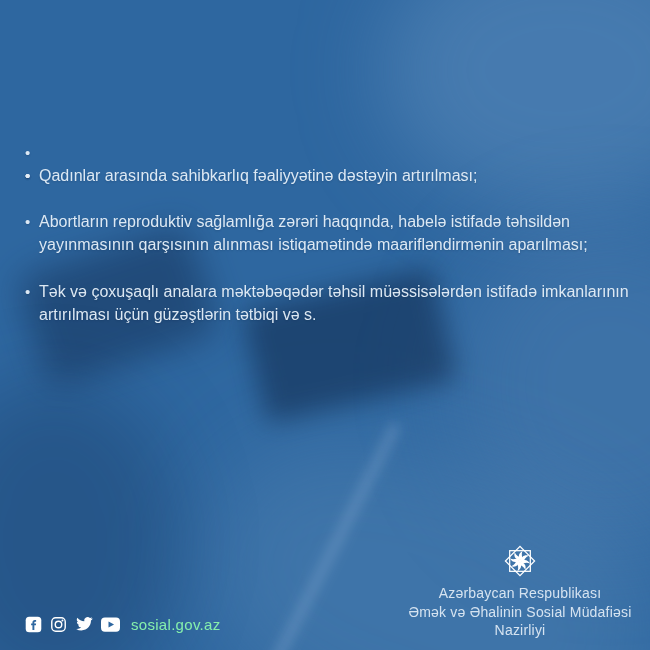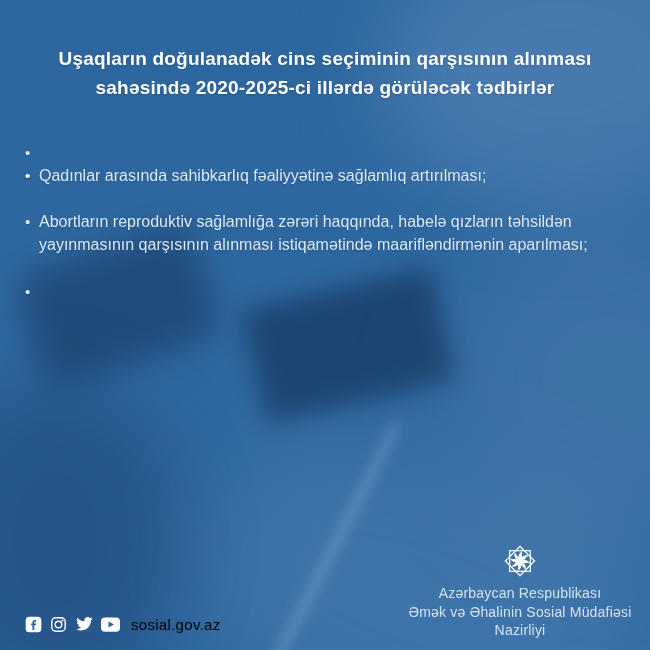--- a/index.html
+++ b/index.html
@@ -36,21 +36,21 @@
   .bullets{position:absolute;top:141px;left:25px;right:16px;margin:0;padding:0;list-style:none;}
   .bullets li{
     position:relative;padding-left:14px;margin-bottom:23px;
     color:rgba(228,238,248,.96);font-size:16px;line-height:1.45;
     text-shadow:0 1px 2px rgba(10,30,60,.2);
   }
   .bullets .marker{position:absolute;left:0;top:1px;font-size:15px;color:rgba(228,238,248,.96);}
   
   .footer-left{
     position:absolute;left:25px;bottom:17px;display:flex;align-items:center;gap:8px;
-    color:#000000;font-size:15px;letter-spacing:.3px;
+    color:#86efac;font-size:15px;letter-spacing:.3px;
   }
   .footer-left svg{display:block;}
   .site{margin-left:3px;}
   .footer-right{
     position:absolute;right:10px;bottom:11px;width:240px;text-align:center;
     color:rgba(235,243,250,.88);
   }
   .footer-right .logo{margin:0 auto 3px auto;width:40px;height:40px;}
   .min-line{font-size:14px;line-height:1.3;letter-spacing:.2px;}
 </style>
@@ -60,45 +60,42 @@
 <div class="poster">
 
   <div class="sh sh-light-tr"></div>
   <div class="sh sh-light-r"></div>
   <div class="sh sh-light-b"></div>
   <div class="sh sh-dark-shoes"></div>
   <div class="sh sh-dark-photo"></div>
   <div class="sh sh-dark-left"></div>
   <div class="sh sh-seam"></div>
 
-  <header class="title">
-    <div>Uşaqların doğulanadək cins seçiminin qarşısının alınması</div>
-    <div>sahəsində 2020-2025-ci illərdə görüləcək tədbirlər</div>
-  </header>
 
   <ul class="bullets">
     <li>
       <span class="marker">•</span>
     </li>
     <li>
       <span class="marker">•</span>
     </li>
     <li>
       <span class="marker">•</span>
     </li>
     <li>
       <span class="marker">•</span>
-      <span>Qadınlar arasında sahibkarlıq fəaliyyətinə sağlamlıq artırılması;</span>
+      <span>Qadınlar arasında sahibkarlıq fəaliyyətinə dəstəyin artırılması;</span>
     </li>
     <li>
       <span class="marker">•</span>
-      <span>Abortların reproduktiv sağlamlığa zərəri haqqında, habelə qızların təhsildən yayınmasının qarşısının alınması istiqamətində maarifləndirmənin aparılması;</span>
+      <span>Abortların reproduktiv sağlamlığa zərəri haqqında, habelə istifadə təhsildən yayınmasının qarşısının alınması istiqamətində maarifləndirmənin aparılması;</span>
     </li>
     <li>
       <span class="marker">•</span>
+      <span>Tək və çoxuşaqlı analara məktəbəqədər təhsil müəssisələrdən istifadə imkanlarının artırılması üçün güzəştlərin tətbiqi və s.</span>
     </li>
   </ul>
 
   <div class="footer-left">
     <span>
       <svg width="17" height="17" viewBox="0 0 24 24">
         <rect x="1" y="1" width="22" height="22" rx="5" fill="#ffffff"></rect>
         <path d="M15.7 8.1h-1.5c-.7 0-1 .3-1 1v1.5h2.5l-.4 2.6h-2.1v6.6h-2.7v-6.6H8.6v-2.6h1.9V9.2c0-2.1 1.3-3.4 3.3-3.4h1.9z" fill="#2e67a0"></path>
       </svg>
     </span>

